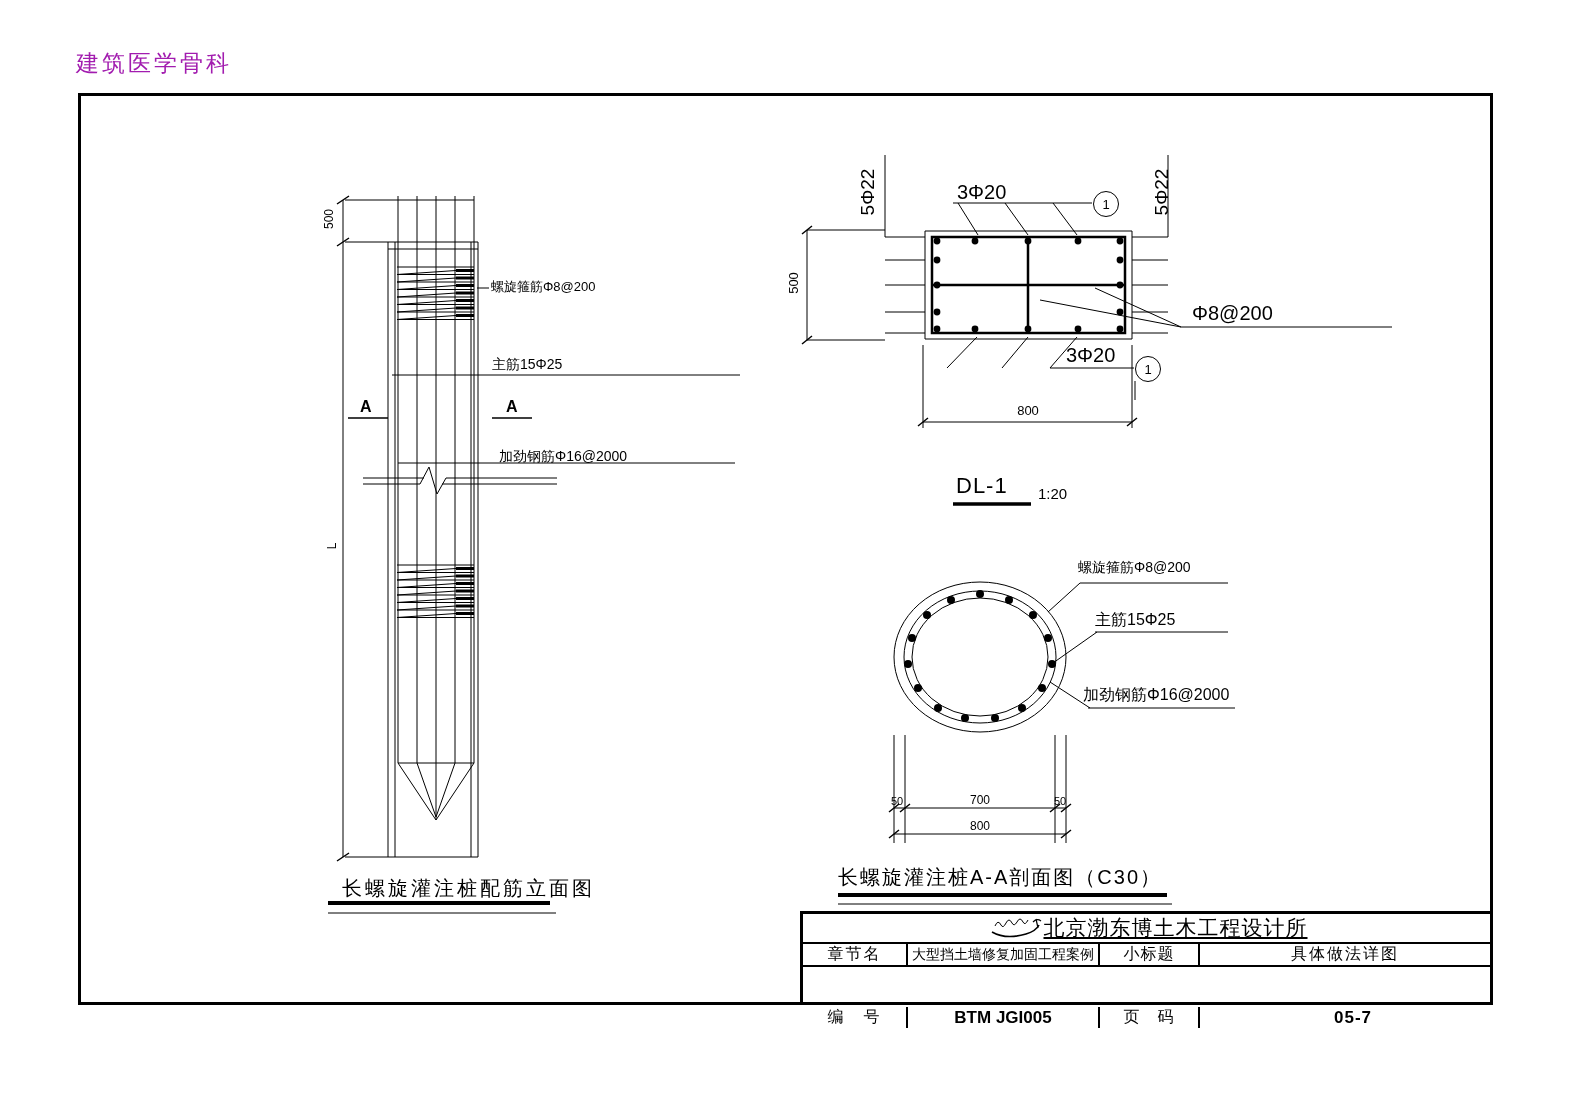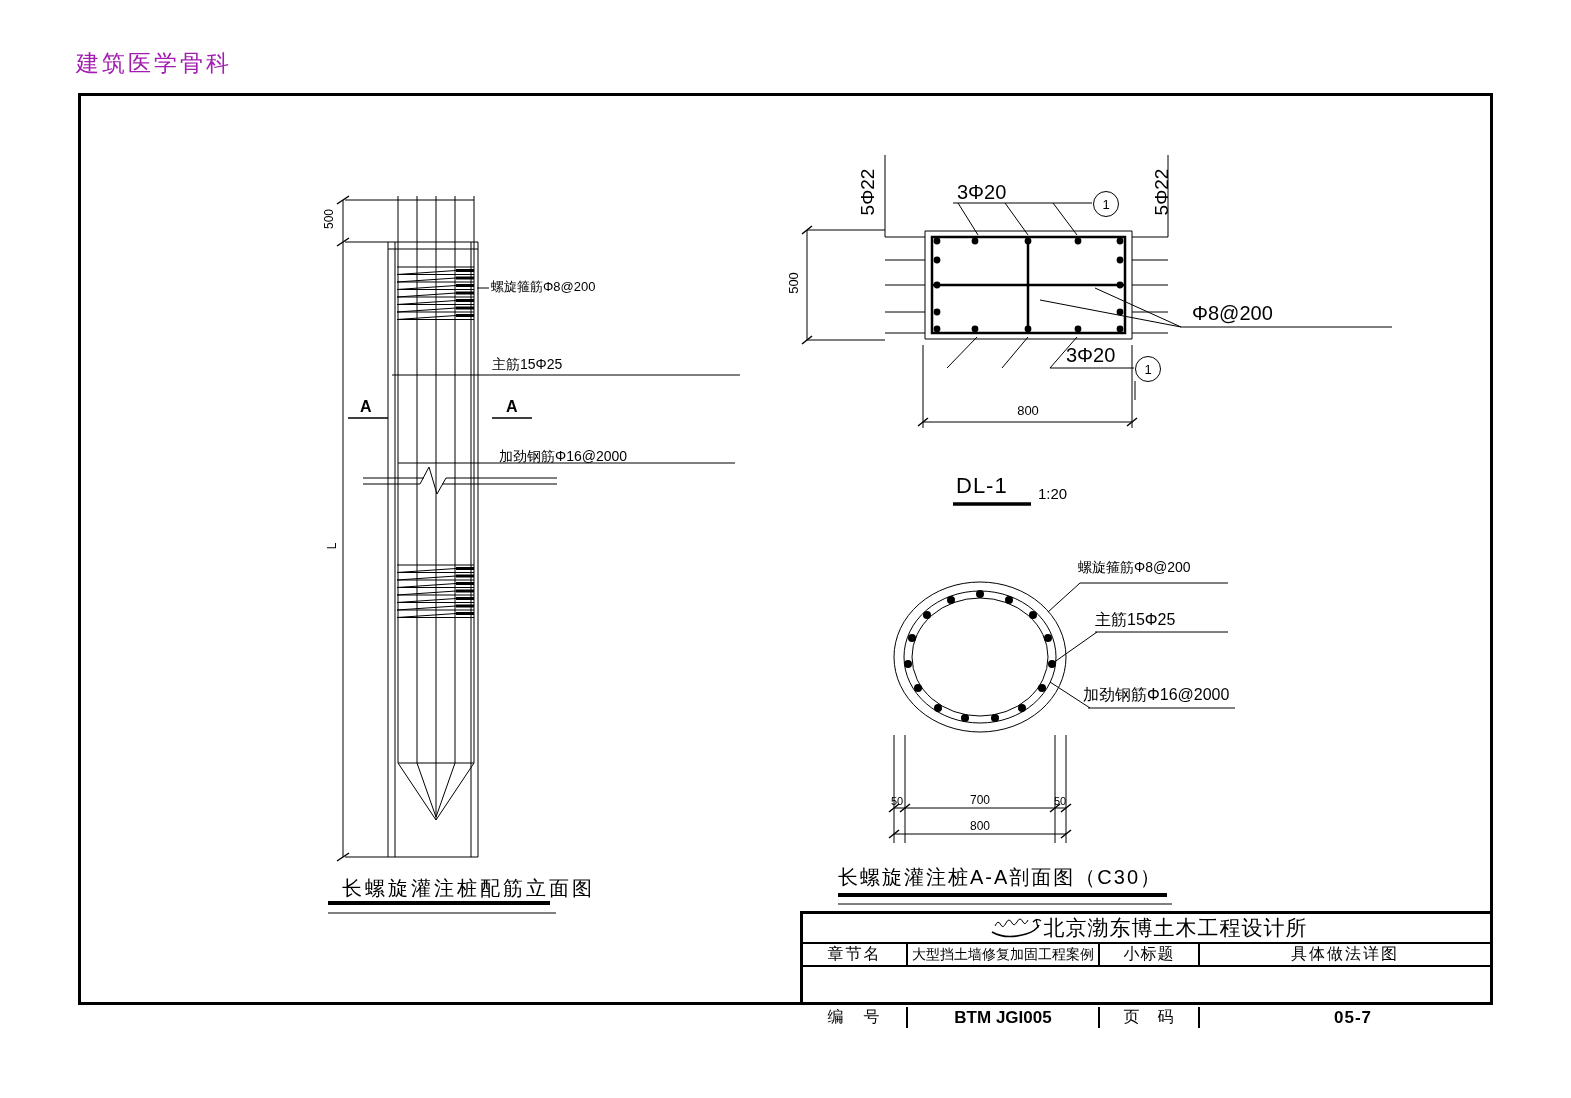--- a/index.html
+++ b/index.html
@@ -14,21 +14,21 @@
   .rot{transform:translate(-50%,-50%) rotate(-90deg);}
   .ctr{transform:translate(-50%,0);}
   .callout{position:absolute;width:24px;height:24px;border:1.5px solid #000;border-radius:50%;
            background:#fff;display:flex;align-items:center;justify-content:center;font-size:13px;}
   .dwg-title{font-size:20px;letter-spacing:3px;}
   
   .tblock{position:absolute;left:800px;top:911px;width:693px;height:94px;
           border:3px solid #000;box-sizing:border-box;background:#fff;
           display:flex;flex-direction:column;}
   .tb-row1{height:33px;border-bottom:2px solid #000;display:flex;align-items:center;
-           justify-content:center;gap:0;}
+           justify-content:center;gap:0;text-decoration:underline;}
   .tb-company{font-size:21px;letter-spacing:1px;}
   .tb-row{display:flex;border-bottom:2px solid #000;height:26px;}
   .tb-row:last-child{border-bottom:none;flex:1;margin-top:40px;}
   .tb-cell{display:flex;align-items:center;justify-content:center;box-sizing:border-box;}
   .tb-c1{width:105px;border-right:2px solid #000;font-size:16px;letter-spacing:2px;}
   .tb-c2{width:192px;border-right:2px solid #000;font-size:14px;}
   .tb-c3{width:100px;border-right:2px solid #000;font-size:16px;letter-spacing:1px;}
   .tb-c4{flex:1;font-size:16px;letter-spacing:2px;}
   .tb-code{font-weight:bold;font-size:17px;letter-spacing:0;}
   .tb-page{font-weight:bold;font-size:17px;letter-spacing:1px;padding-left:16px;}

